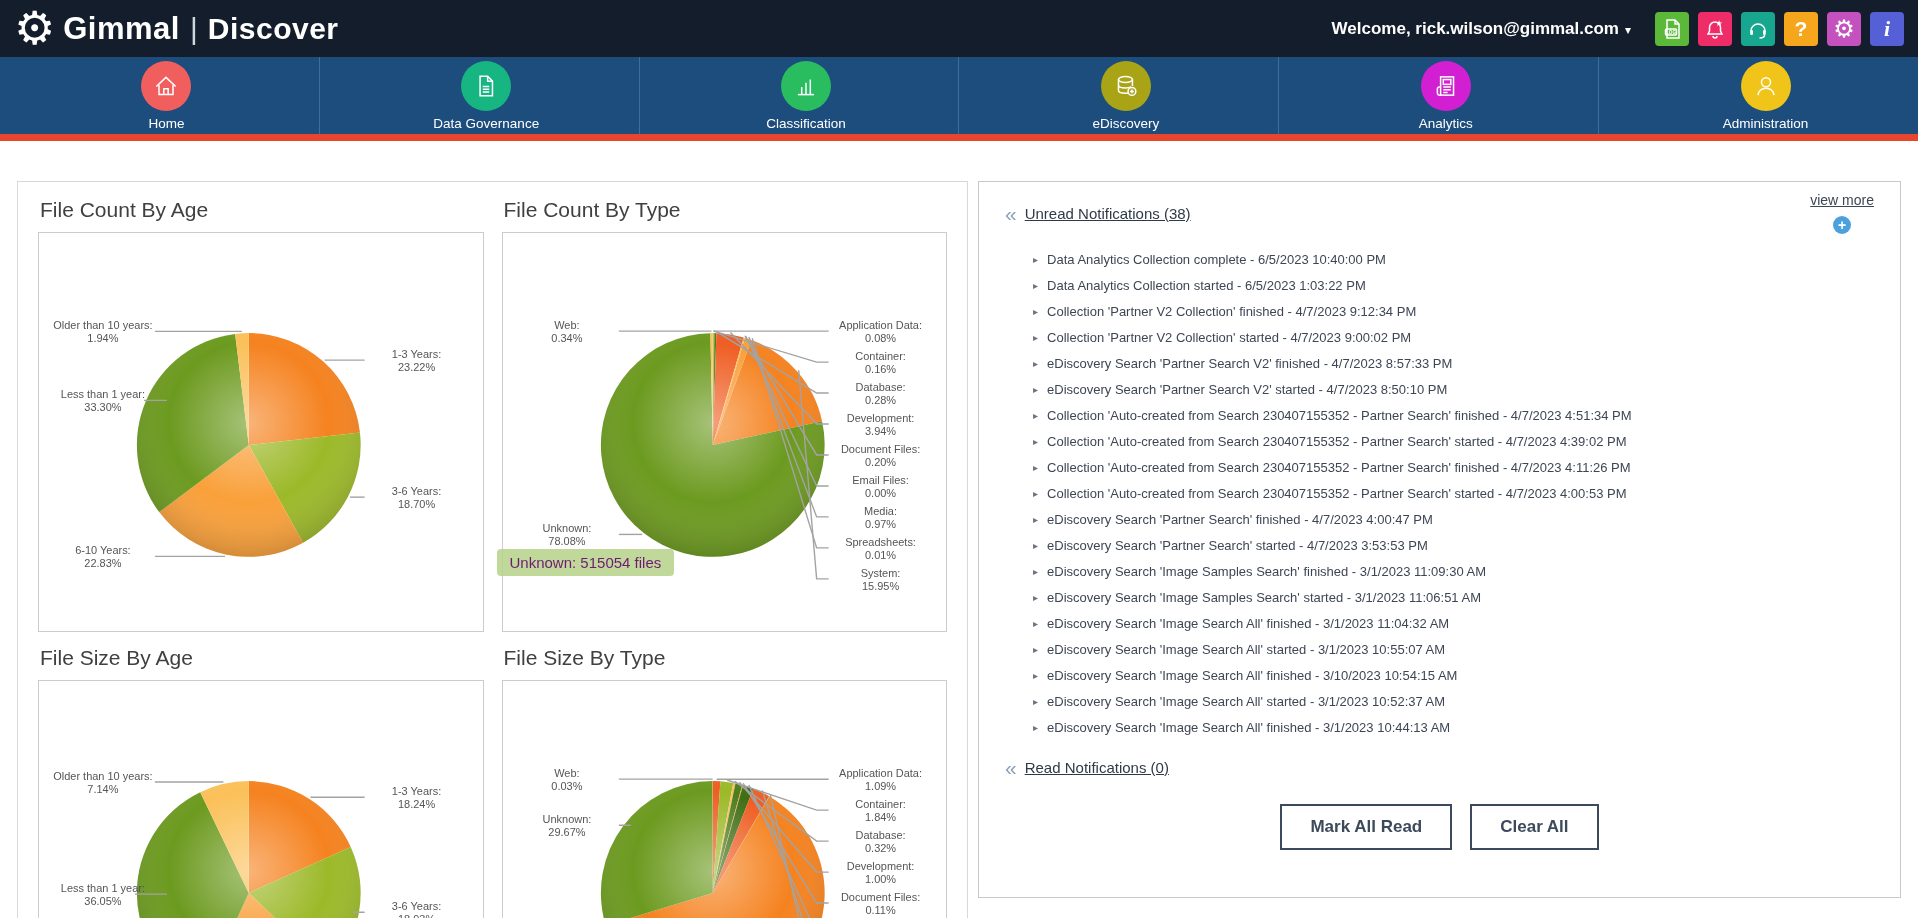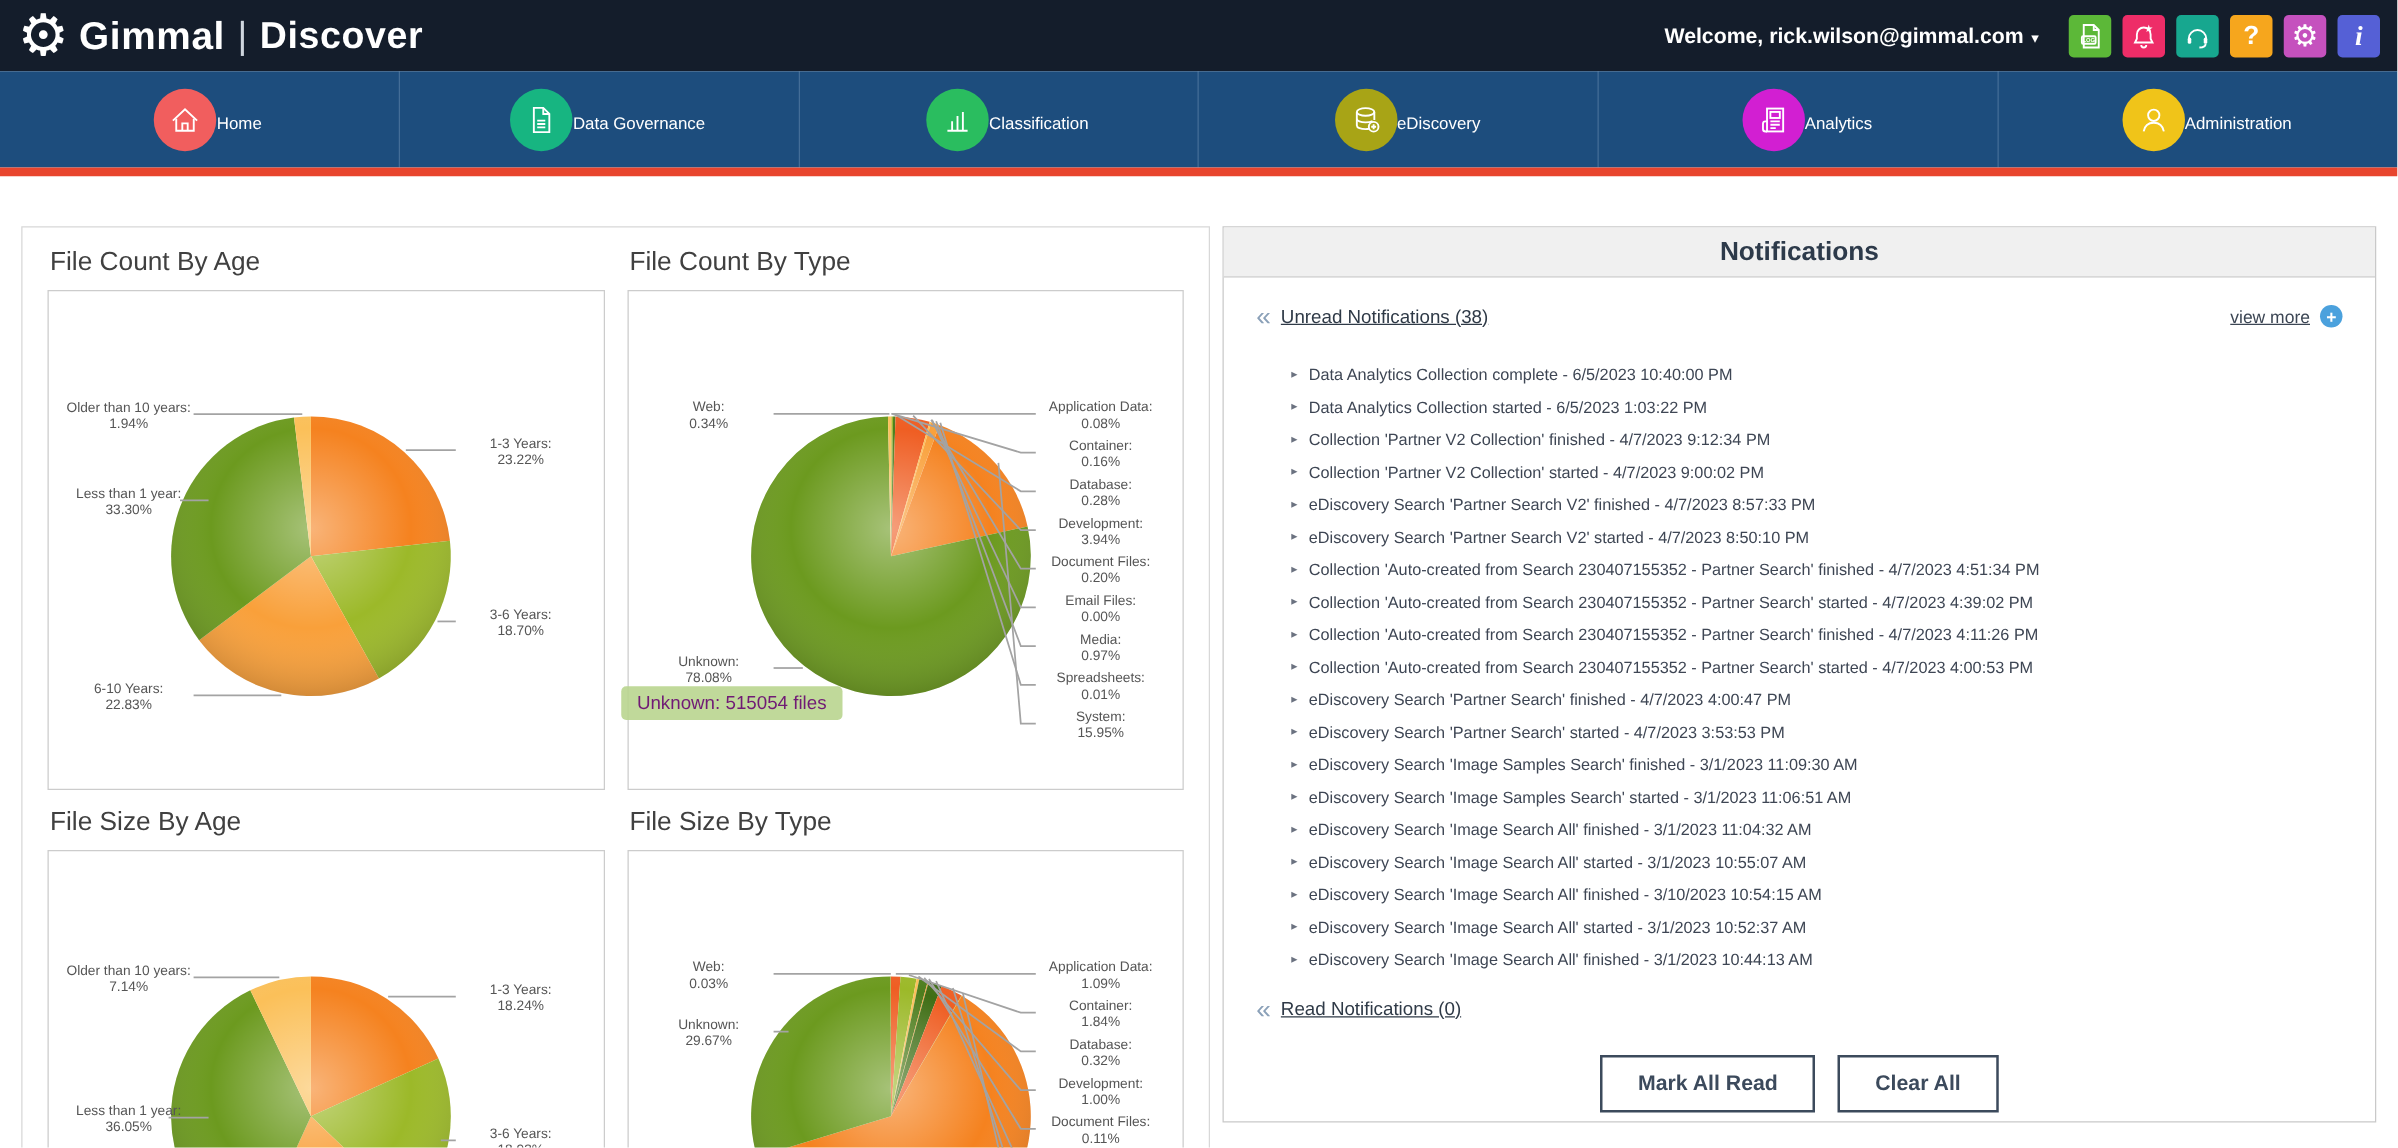--- a/index.html
+++ b/index.html
@@ -22,21 +22,21 @@
   .hdr-btn { width:34px; height:34px; border-radius:4px; display:flex; align-items:center;
     justify-content:center; cursor:pointer; color:#fff; }
   .hdr-btn svg { width:24px; height:24px; }
   .glyph-q { font-size:21px; font-weight:700; color:#fff; }
   .glyph-gear { font-family:"DejaVu Sans",sans-serif; font-size:24px; color:#fff; }
   .glyph-i { font-family:"Liberation Serif",serif; font-style:italic; font-weight:700;
     font-size:22px; color:#fff; }
 
   
   .main-nav { height:77px; background:#1d4d7d; display:flex; }
-  .nav-item { flex:1; display:flex; flex-direction:row; align-items:center;
+  .nav-item { flex:1; display:flex; flex-direction:column; align-items:center;
     justify-content:center; cursor:pointer; border-right:1px solid rgba(140,170,200,.35);padding-left:14px; }
   .nav-item:last-child { border-right:none; }
   .nav-circle { width:50px; height:50px; border-radius:50%; display:flex;
     align-items:center; justify-content:center; }
   .nav-circle svg { width:28px; height:28px; }
   .nav-label { color:#fff; font-size:13.5px; margin-top:5px; }
   .accent-bar { height:7px; background:#e8452e; }
 
   
   .content { display:flex; align-items:flex-start; gap:10px; padding:40px 17px 0; }
@@ -54,21 +54,21 @@
   
   .notif-panel { width:923px; height:717px; border:1px solid #c9c9c9; background:#fff; }
   .notif-header { height:40px; background:#f0f0f0; border-bottom:1px solid #cfcfcf;
     display:flex; align-items:center; justify-content:center; font-size:21px; font-weight:700;
     color:#2d3a4a; }
   .notif-body { padding:18px 26px 0; }
   .notif-row { display:flex; align-items:center; justify-content:space-between; height:26px; }
   .collapse-icon { color:#8aa0b8; font-size:21px; margin-right:8px; line-height:1; }
   .nlink { color:#2f3a47; font-size:15px; text-decoration:underline; cursor:pointer; }
   .row-left { display:flex; align-items:center; }
-  .row-right { display:flex; align-items:center; gap:8px; }
+  .row-right { display:flex; align-items:center; gap:8px;flex-direction:column; }
   .view-more { color:#3c4654; font-size:14px; text-decoration:underline; cursor:pointer; }
   .plus-icon { width:18px; height:18px; border-radius:50%; background:#4ba1dd; color:#fff;
     display:flex; align-items:center; justify-content:center; font-size:14px; font-weight:700;
     cursor:pointer; }
   .notif-list { margin:20px 0 0 28px; list-style:none; }
   .notif-item { height:26px; display:flex; align-items:center; font-size:13px; color:#3e4654;
     cursor:pointer; }
   .bullet { color:#6b7280; font-size:10px; margin-right:9px; }
   .read-row { margin-top:14px; }
   .notif-actions { display:flex; justify-content:center; gap:18px; margin-top:24px; }
@@ -351,21 +351,20 @@
               <text x="64" y="96.00005063106683" text-anchor="middle" class="pie-lbl"><tspan x="64" dy="0">Web:</tspan><tspan x="64" dy="13">0.03%</tspan></text>
               <polyline points="118.34375156618918,144.21259613291306 128,144.21259613291306 116,144.21259613291306" fill="none" stroke="#a3a3a3" stroke-width="1.4"></polyline>
               <text x="64" y="142.21259613291306" text-anchor="middle" class="pie-lbl"><tspan x="64" dy="0">Unknown:</tspan><tspan x="64" dy="13">29.67%</tspan></text>
             </svg>
         </div>
       </div>
     </div>
   </section>
 
   <section class="notif-panel">
-    <div class="notif-header">Notifications</div>
     <div class="notif-body">
       <div class="notif-row">
         <div class="row-left">
           <span class="collapse-icon">«</span>
           <a class="nlink">Unread Notifications (38)</a>
         </div>
         <div class="row-right">
           <a class="view-more">view more</a>
           <span class="plus-icon">+</span>
         </div>

